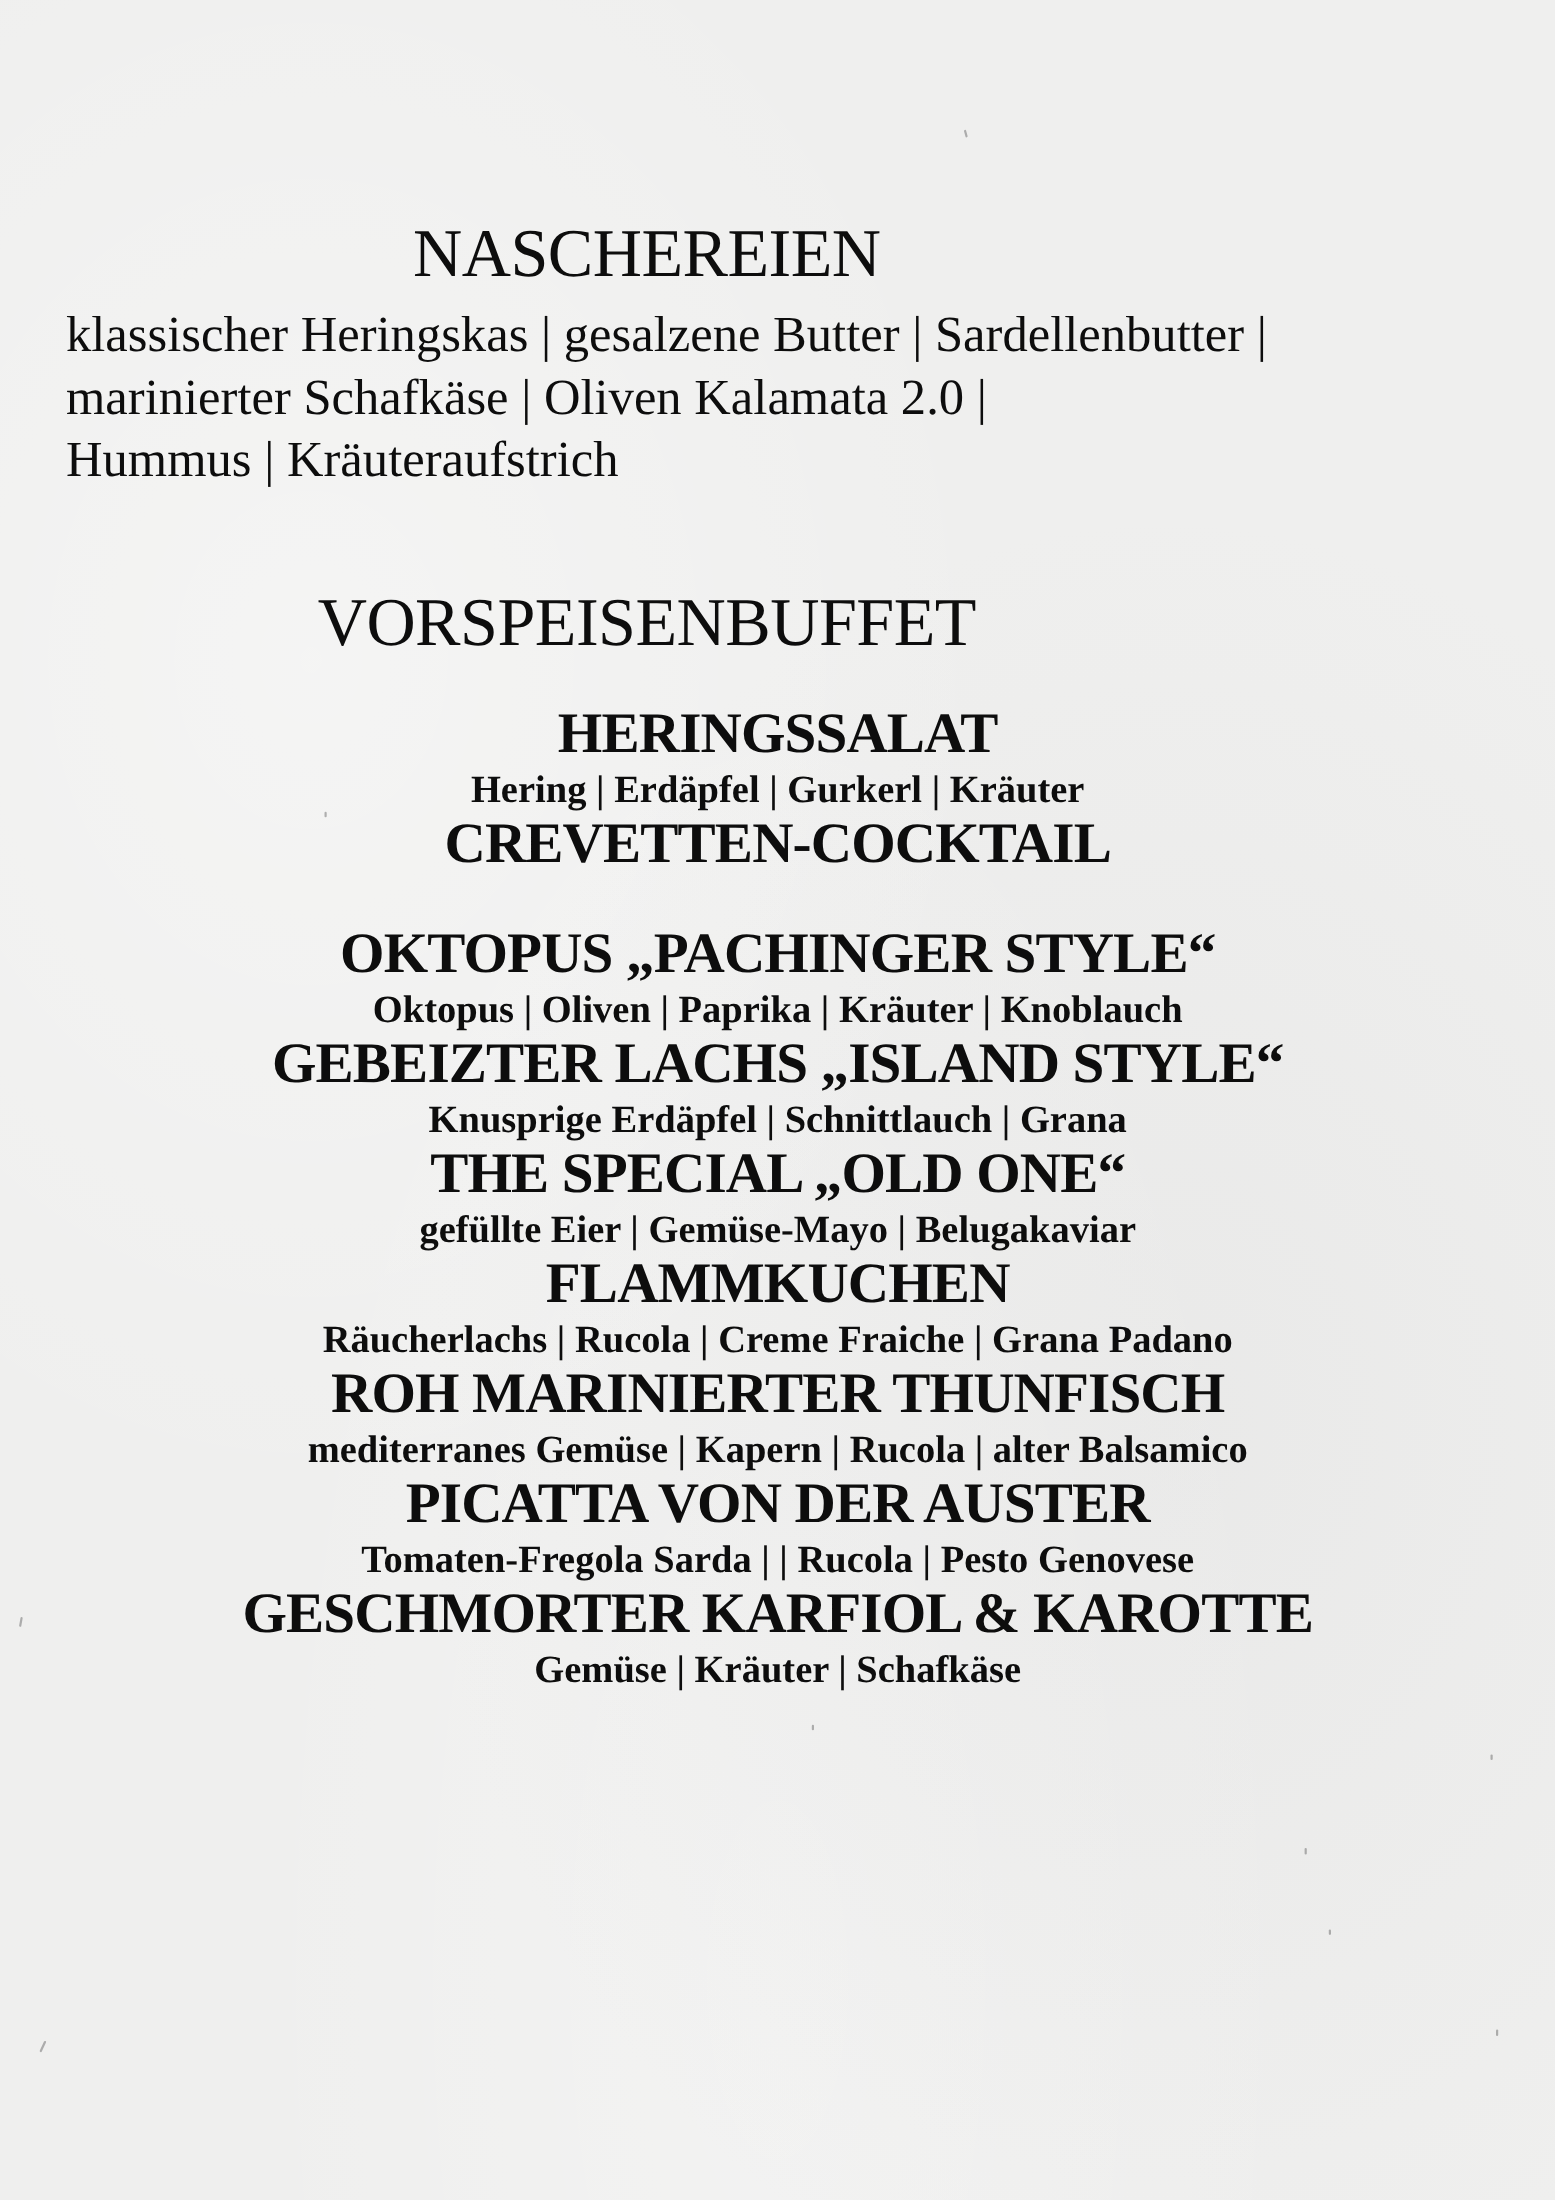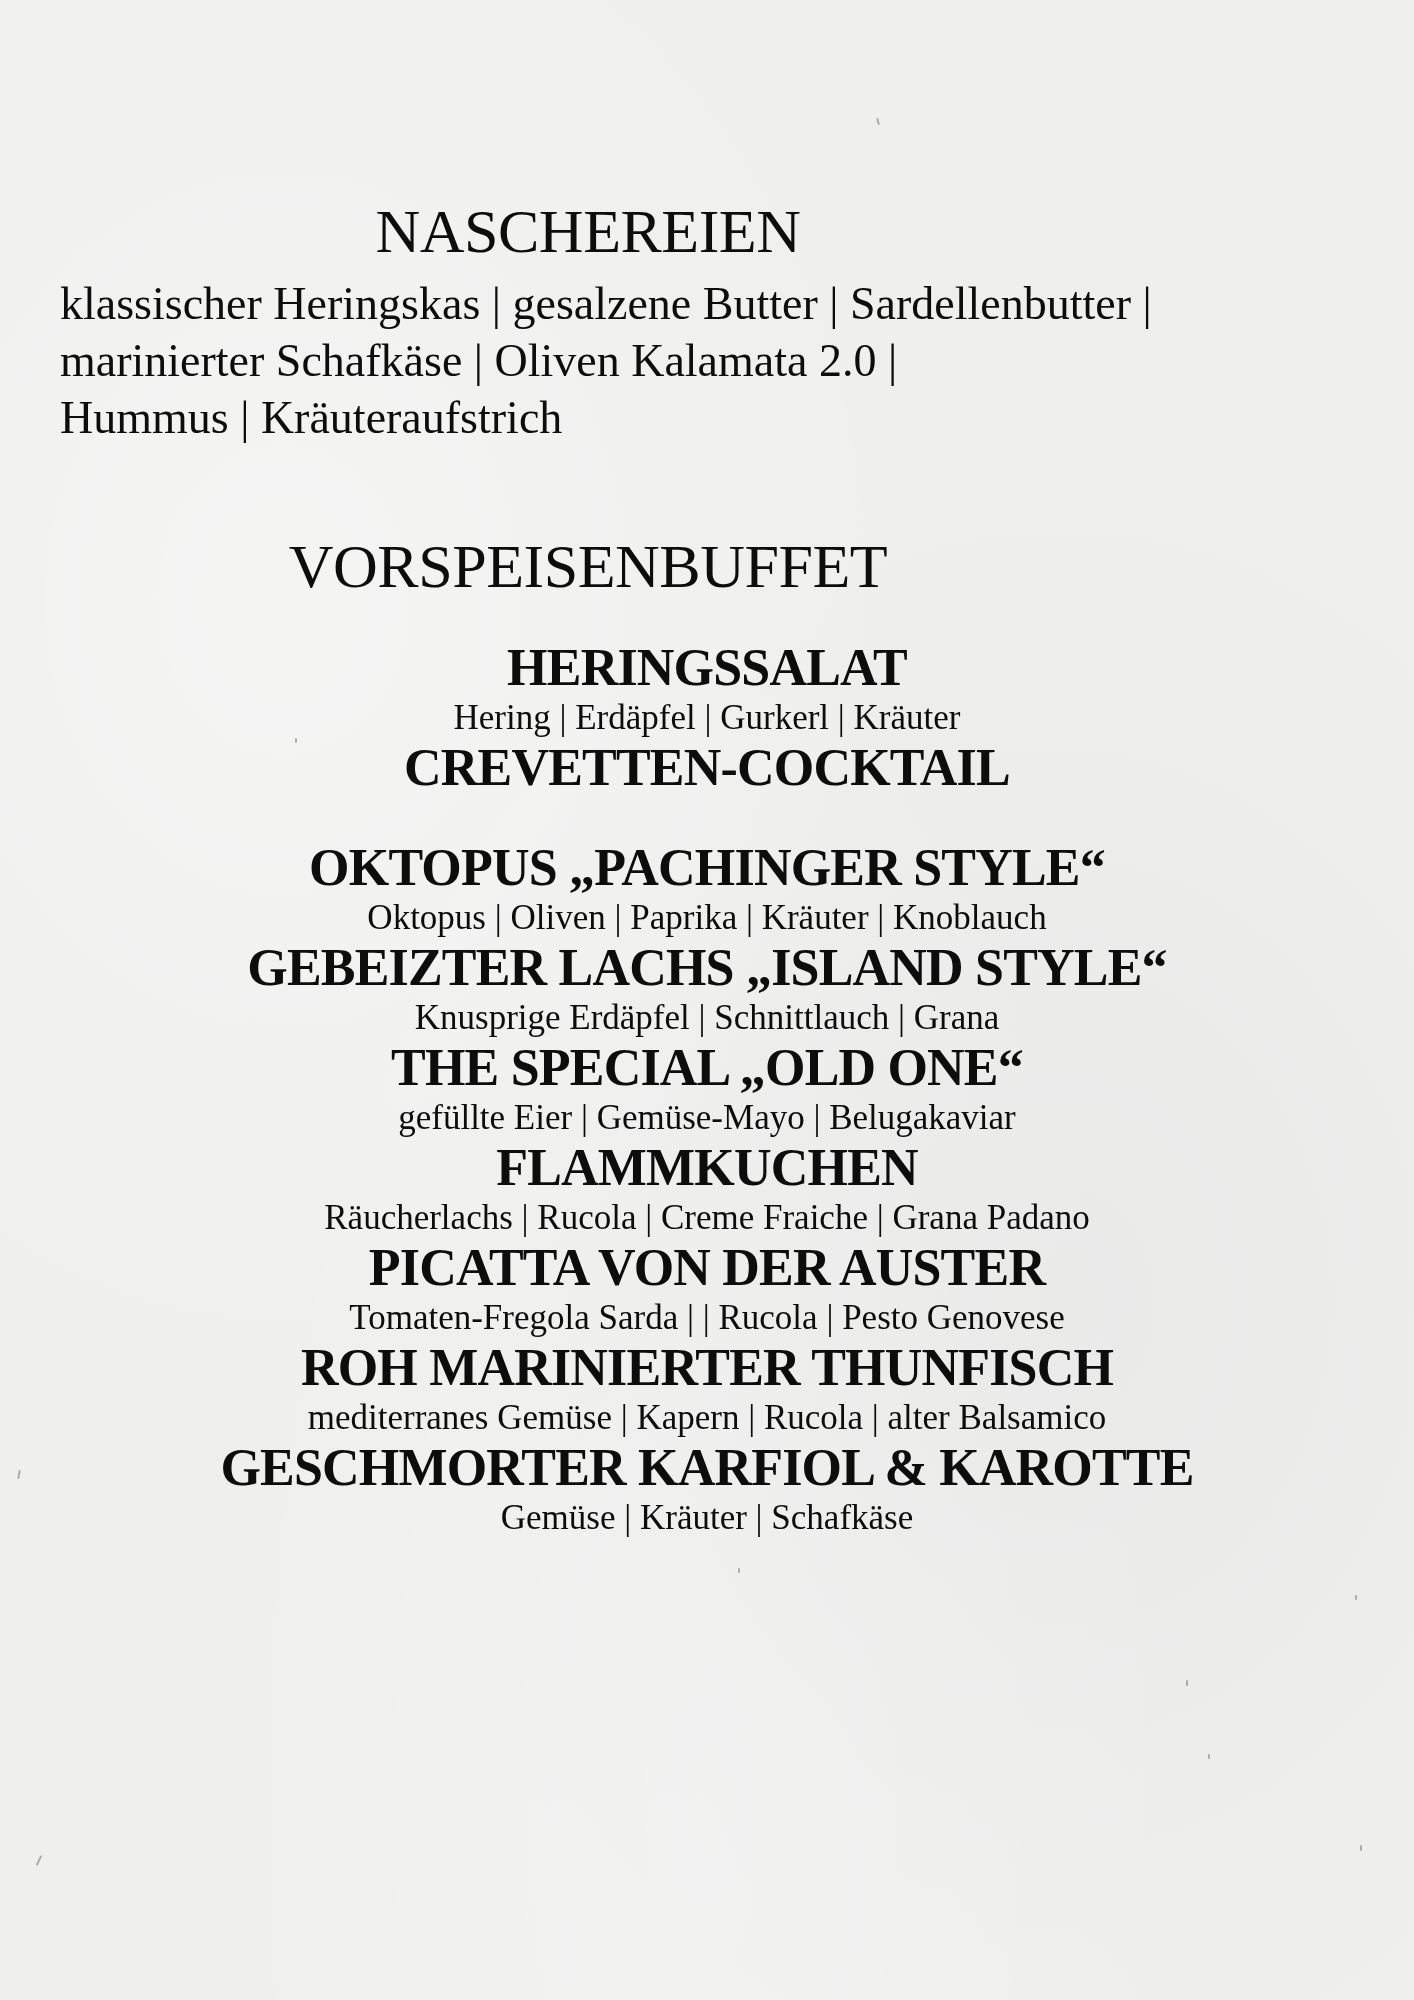--- a/index.html
+++ b/index.html
@@ -62,21 +62,21 @@
     font-size: 52px;
     line-height: 50px;
     font-weight: 700;
     letter-spacing: -0.8px;
     white-space: nowrap;
   }
   .item-desc {
     display: block;
     font-size: 35px;
     line-height: 50px;
-    font-weight: 400;
+    font-weight: 700;
     white-space: nowrap;
   }
 </style>
 </head>
 <body>
 
 <div>
   <span class="speck" style="left:877px;top:118px;transform:rotate(-15deg);"></span>
   <span class="speck" style="left:18px;top:1470px;transform:rotate(10deg);height:9px;"></span>
   <span class="speck" style="left:38px;top:1855px;transform:rotate(25deg);height:11px;"></span>
@@ -120,26 +120,26 @@
       </li>
       <li class="buffet-item">
         <span class="item-title">THE SPECIAL „OLD ONE“</span>
         <span class="item-desc">gefüllte Eier | Gemüse-Mayo | Belugakaviar</span>
       </li>
       <li class="buffet-item">
         <span class="item-title">FLAMMKUCHEN</span>
         <span class="item-desc">Räucherlachs | Rucola | Creme Fraiche | Grana Padano</span>
       </li>
       <li class="buffet-item">
+        <span class="item-title">ROH MARINIERTER THUNFISCH</span>
+        <span class="item-desc">mediterranes Gemüse | Kapern | Rucola | alter Balsamico</span>
+      </li>
+      <li class="buffet-item">
         <span class="item-title">PICATTA VON DER AUSTER</span>
         <span class="item-desc">Tomaten-Fregola Sarda | | Rucola | Pesto Genovese</span>
-      </li>
-      <li class="buffet-item">
-        <span class="item-title">ROH MARINIERTER THUNFISCH</span>
-        <span class="item-desc">mediterranes Gemüse | Kapern | Rucola | alter Balsamico</span>
       </li>
       <li class="buffet-item">
         <span class="item-title">GESCHMORTER KARFIOL &amp; KAROTTE</span>
         <span class="item-desc">Gemüse | Kräuter | Schafkäse</span>
       </li>
     </ul>
   </section>
 
 </main>
 

